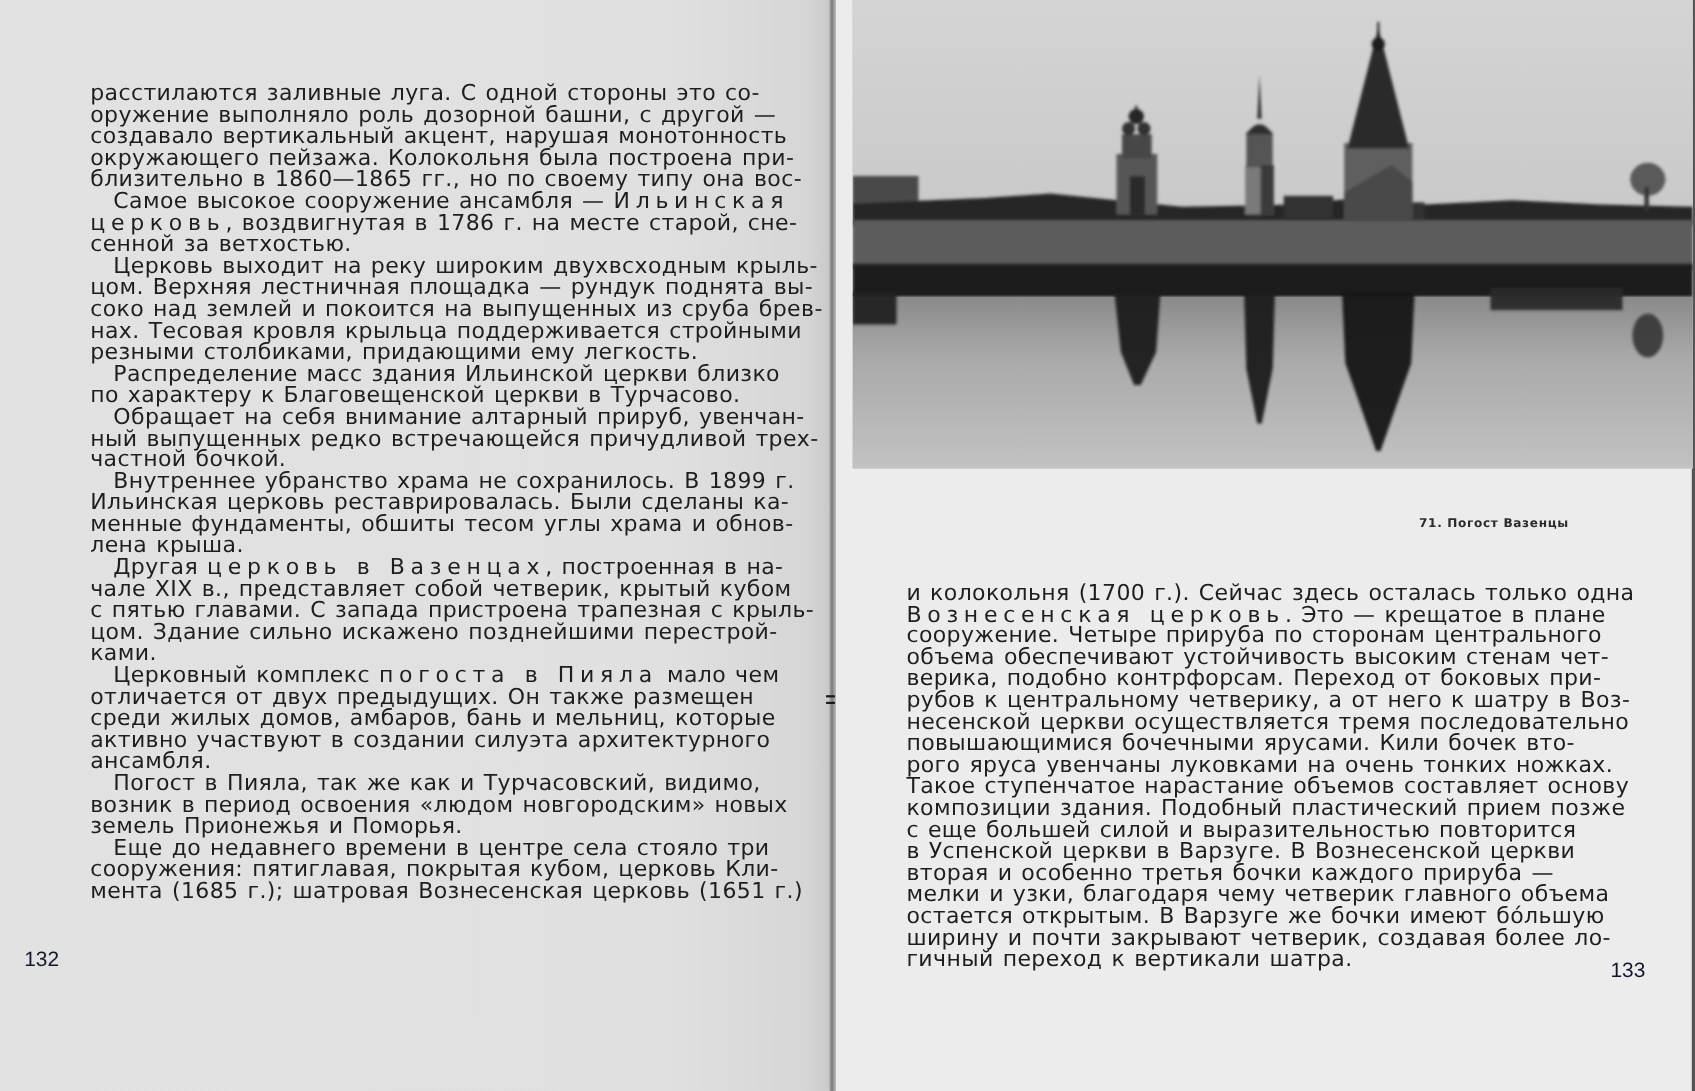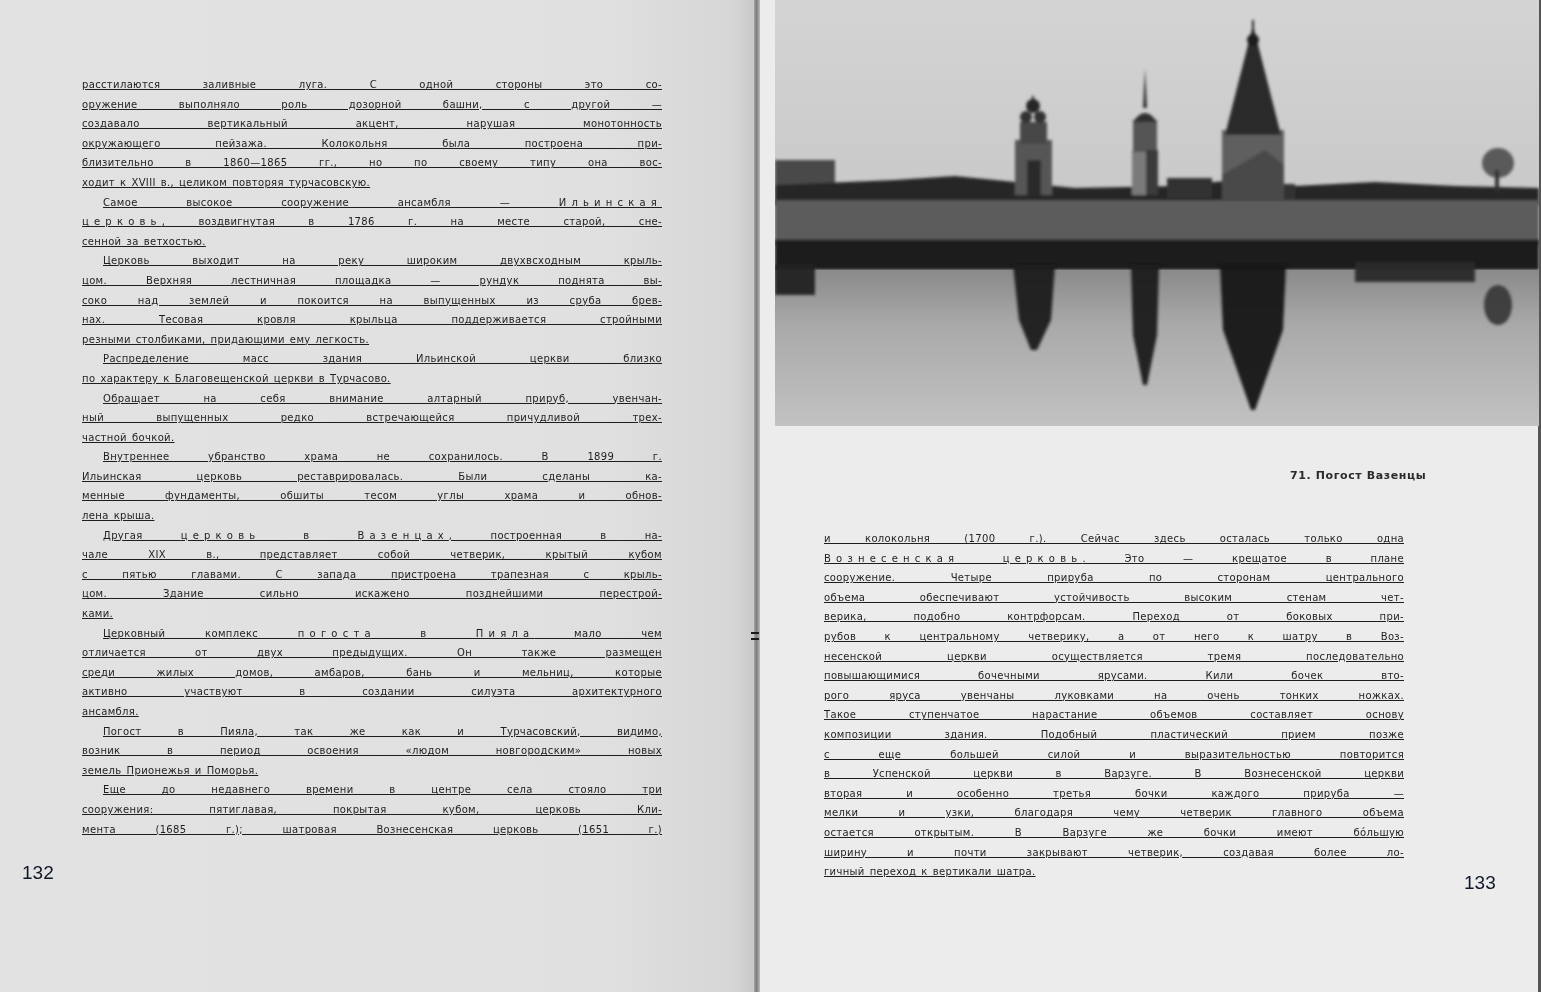--- a/index.html
+++ b/index.html
@@ -23,25 +23,24 @@
     background: linear-gradient(to right, #a9a9a9, #7b7b7b 40%, #bdbdbd);
   }
   .gutter-mark {
     position: absolute; left: 751px; width: 8px; height: 2px; background: #1a1a1a;
   }
   .right-edge {
     position: absolute; left: 1538px; top: 0; width: 3px; height: 992px; background: #555;
   }
   .text-block {
     position: absolute;
-    font-size: 10px;
+    font-size: 20px;
     line-height: 19.6px;
     letter-spacing: 0.35px;
     word-spacing: 1.5px;
-    text-decoration: underline;
   }
   .text-block .line { display: block; white-space: nowrap; text-align: justify; text-align-last: justify; }
   .text-block .line.last { text-align-last: left; }
   .text-block .line.indent { padding-left: 21px; }
   .spaced { letter-spacing: 5.2px; }
   .left-text { left: 82px; top: 75px; width: 580px; }
   .right-text { left: 824px; top: 529px; width: 580px; }
   .page-number {
     position: absolute; font-size: 19px; font-family: "Liberation Sans", sans-serif; color: #0f172a;
   }
@@ -66,21 +65,20 @@
 <div class="gutter-mark" style="top:632px"></div>
 <div class="gutter-mark" style="top:638px"></div>
 <div class="right-edge"></div>
 
 <div class="text-block left-text" id="left-text">
     <span class="line">расстилаются заливные луга. С одной стороны это со-</span>
     <span class="line">оружение выполняло роль дозорной башни, с другой —</span>
     <span class="line">создавало вертикальный акцент, нарушая монотонность</span>
     <span class="line">окружающего пейзажа. Колокольня была построена при-</span>
     <span class="line">близительно в 1860—1865 гг., но по своему типу она вос-</span>
-    <span class="line last">ходит к XVIII в., целиком повторяя турчасовскую.</span>
     <span class="line indent">Самое высокое сооружение ансамбля — <span class="spaced">Ильинская</span></span>
     <span class="line"><span class="spaced">церковь</span>, воздвигнутая в 1786 г. на месте старой, сне-</span>
     <span class="line last">сенной за ветхостью.</span>
     <span class="line indent">Церковь выходит на реку широким двухвсходным крыль-</span>
     <span class="line">цом. Верхняя лестничная площадка — рундук поднята вы-</span>
     <span class="line">соко над землей и покоится на выпущенных из сруба брев-</span>
     <span class="line">нах. Тесовая кровля крыльца поддерживается стройными</span>
     <span class="line last">резными столбиками, придающими ему легкость.</span>
     <span class="line indent">Распределение масс здания Ильинской церкви близко</span>
     <span class="line last">по характеру к Благовещенской церкви в Турчасово.</span>

